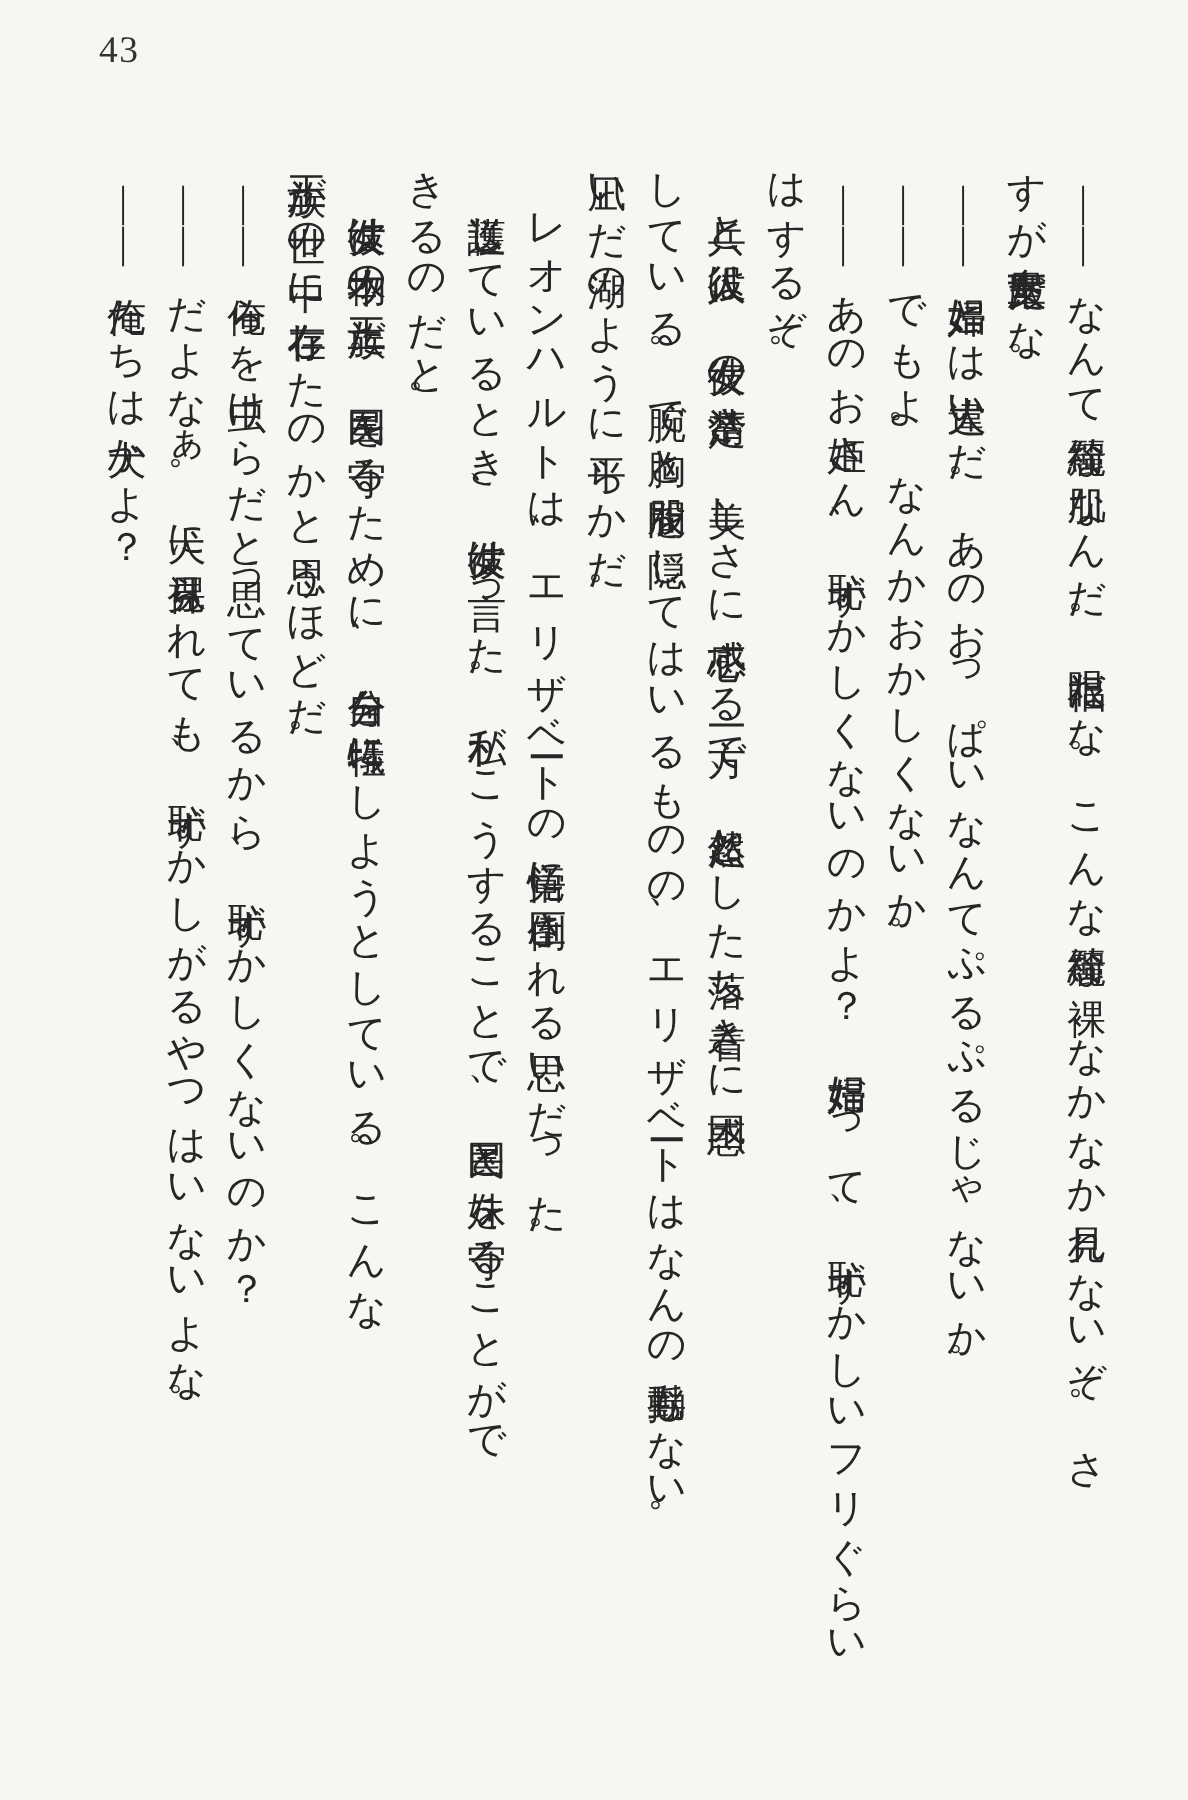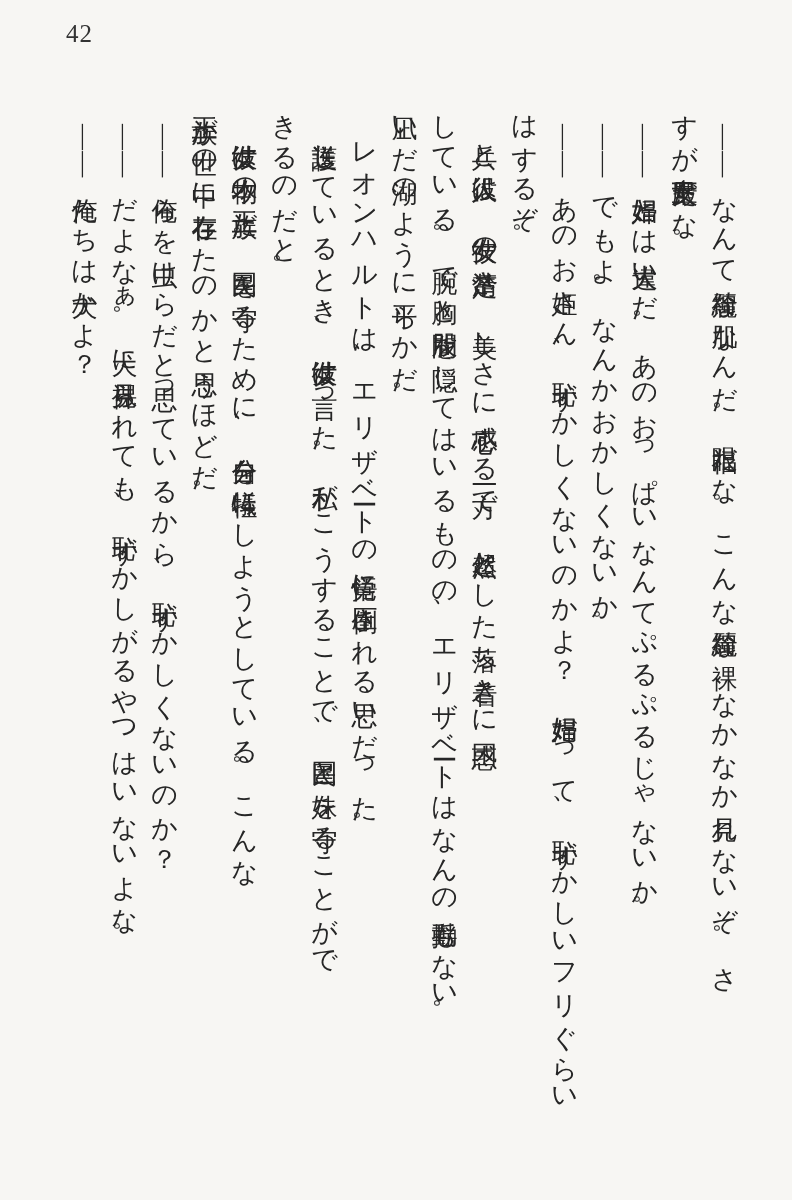--- a/index.html
+++ b/index.html
@@ -42,21 +42,21 @@
     margin: 0;
   }
   .tline.indent {
     text-indent: 27px;      
   }
 </style>
 </head>
 <body>
 
 <div class="page">
-  <div class="page-number">42</div>
+  <div class="page-number">43</div>
   <div class="text-block">
       <div class="tline indent">――なんて綺麗な肌なんだ。眼福だな。こんな綺麗な裸、なかなか見れないぞ。さ</div>
       <div class="tline">すが皇女殿下だな。</div>
       <div class="tline indent">――娼婦とは大違いだ。あのおっぱいなんてぷるぷるじゃないか。</div>
       <div class="tline indent">――でもよ。なんかおかしくないか。</div>
       <div class="tline indent">――あのお姫さん、恥ずかしくないのかよ？　娼婦だって、恥ずかしいフリぐらい</div>
       <div class="tline">はするぞ。</div>
       <div class="tline indent">兵と役人は、彼女の清楚さ、美しさに感心する一方で、超然とした落ち着きに困惑</div>
       <div class="tline">している。腕で胸と股間を隠してはいるものの、エリザベートはなんの動揺もない。</div>
       <div class="tline">凪いだ湖のように平らかだ。</div>

